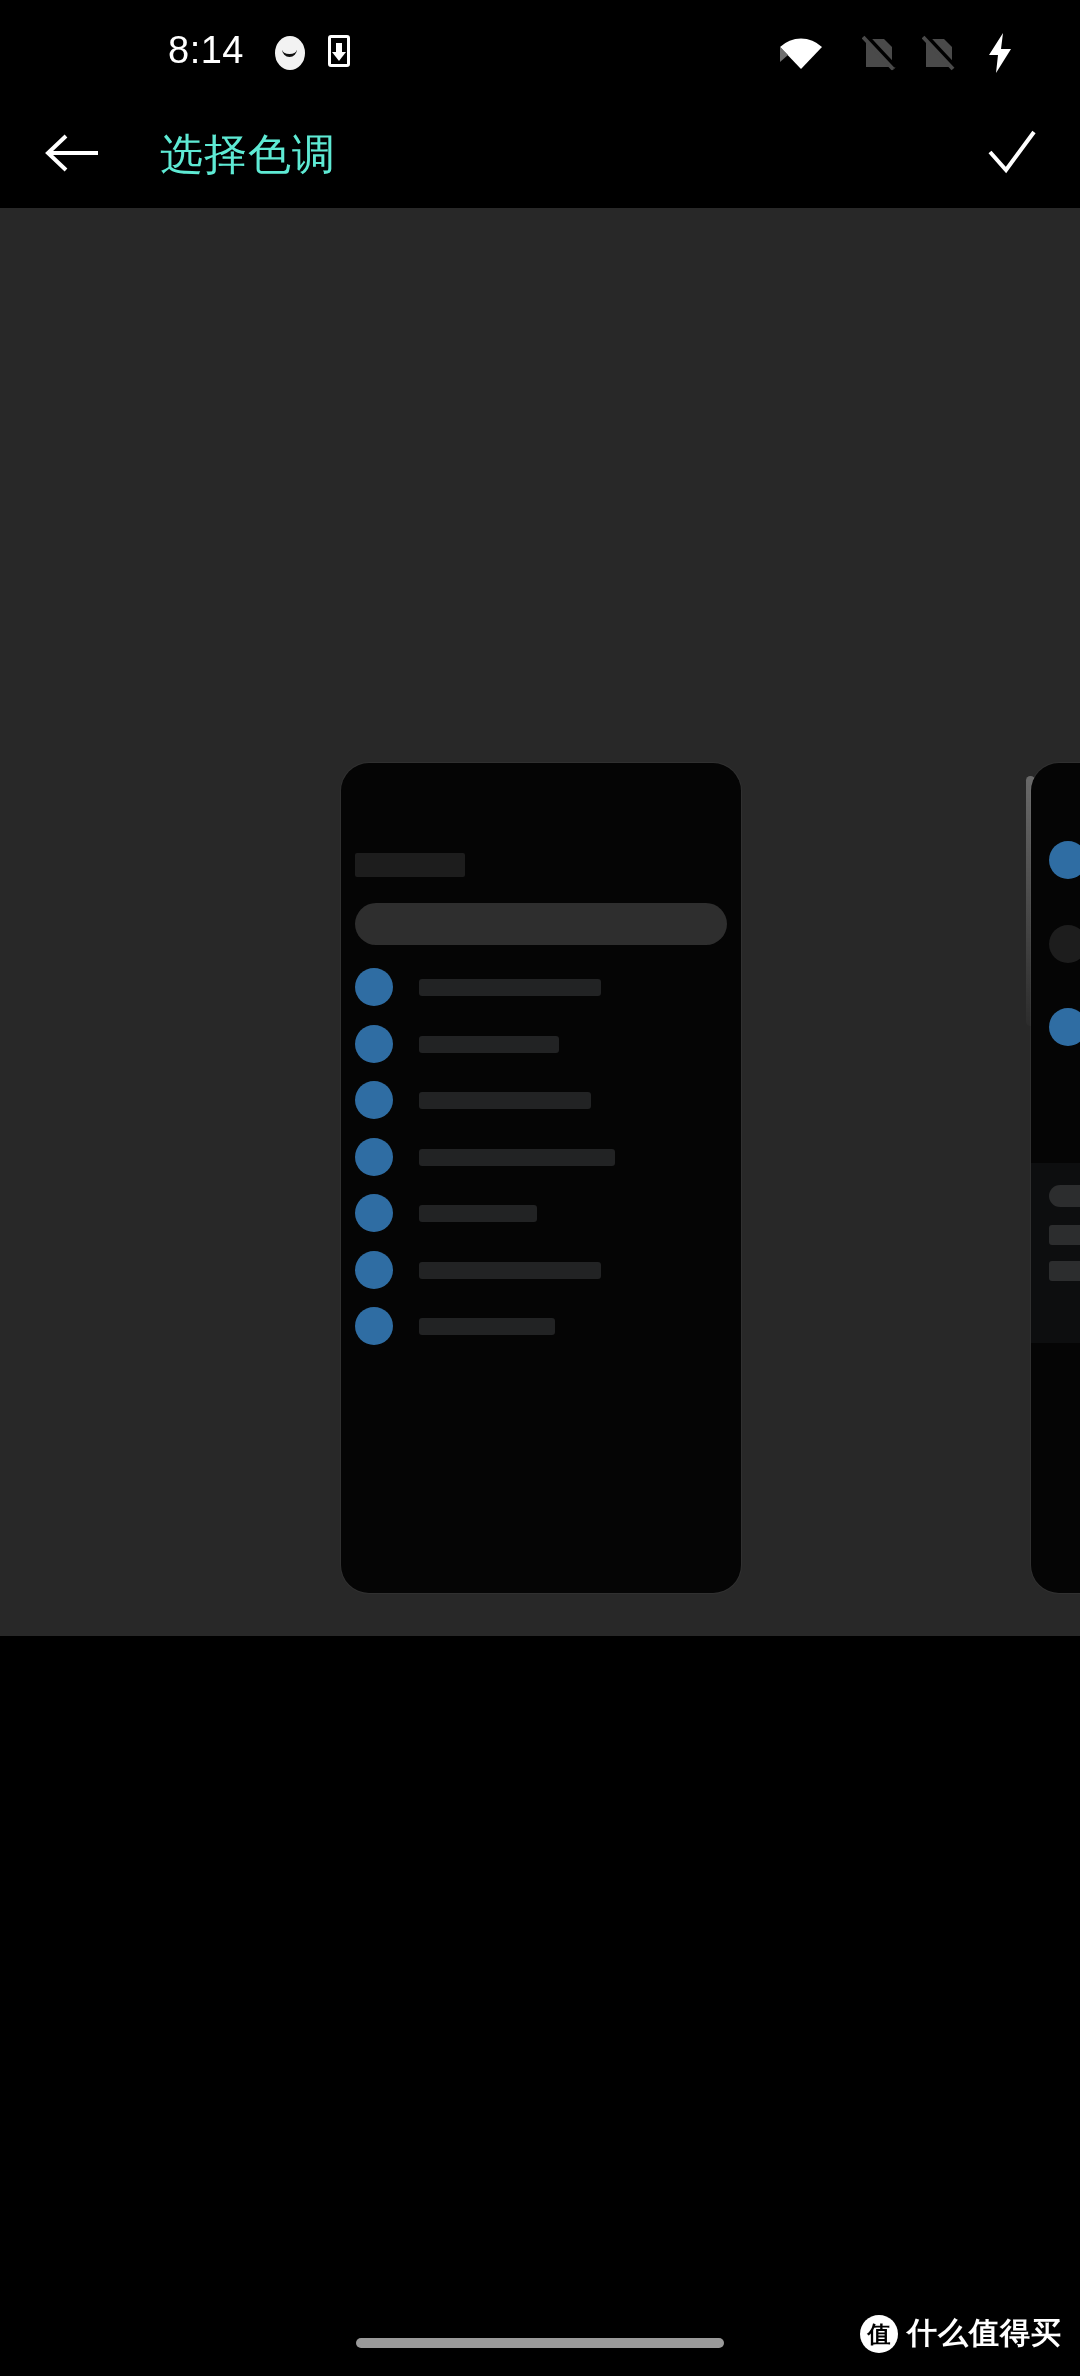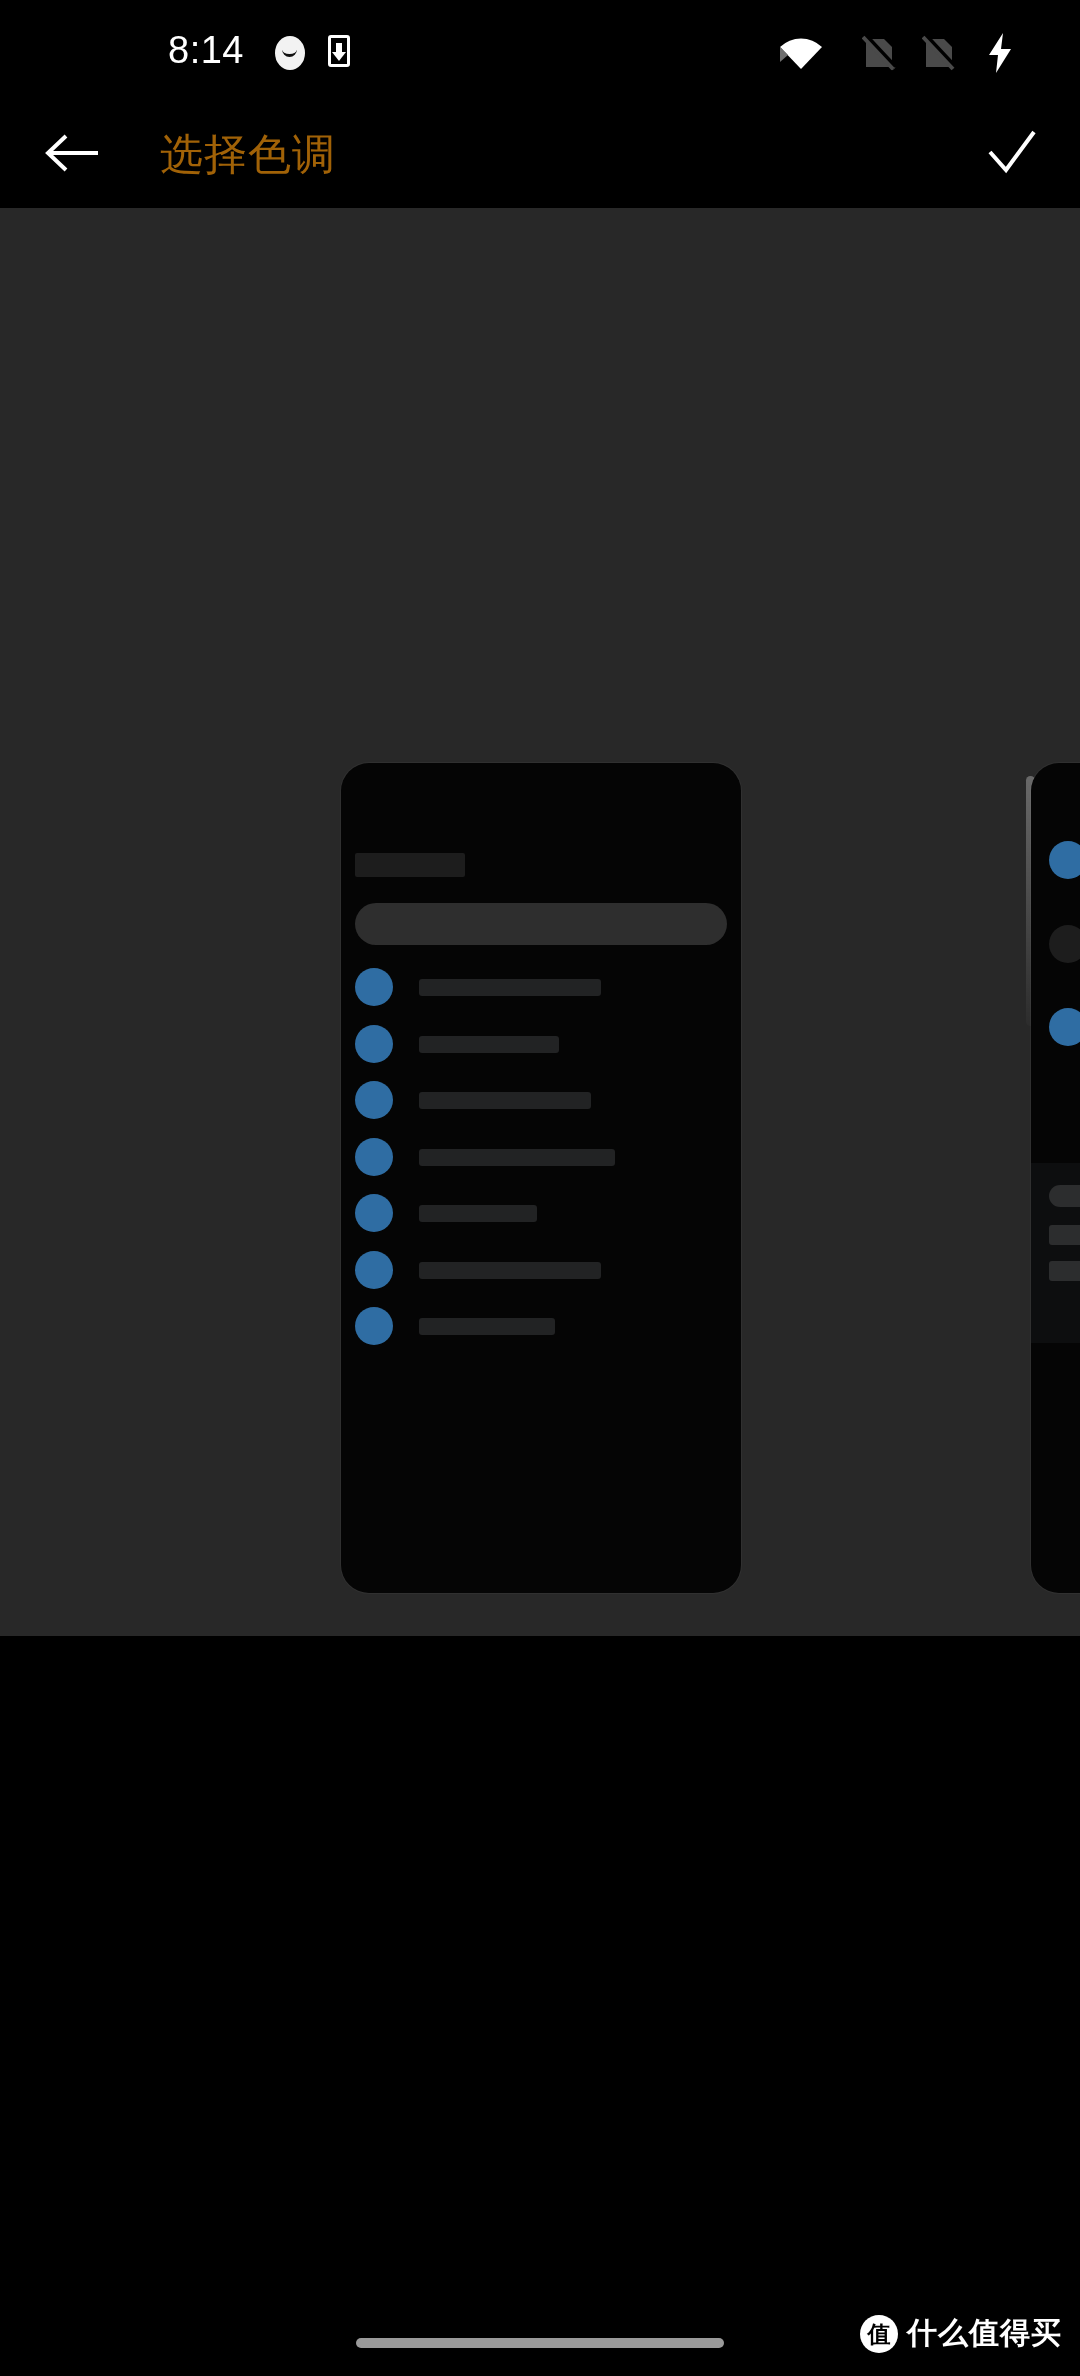--- a/index.html
+++ b/index.html
@@ -51,21 +51,21 @@
   .sb-bolt { position:absolute; left:246px; top:33px; width:28px; height:40px; }
 
   
   .toolbar { position:absolute; left:0; top:96px; width:1080px; height:112px; background:#000; }
   .tb-back {
     position:absolute; left:42px; top:28px; width:62px; height:58px;
     cursor:pointer;
   }
   .tb-title {
     position:absolute; left:160px; top:34px;
-    font-size:43px; color:#a16207; font-weight:500; line-height:48px;
+    font-size:43px; color:#5eead4; font-weight:500; line-height:48px;
     letter-spacing:1px;
   }
   .tb-check {
     position:absolute; right:38px; top:28px; width:62px; height:58px;
     cursor:pointer;
   }
 
   
   .stage {
     position:absolute; left:0; top:208px; width:1080px; height:1428px;

